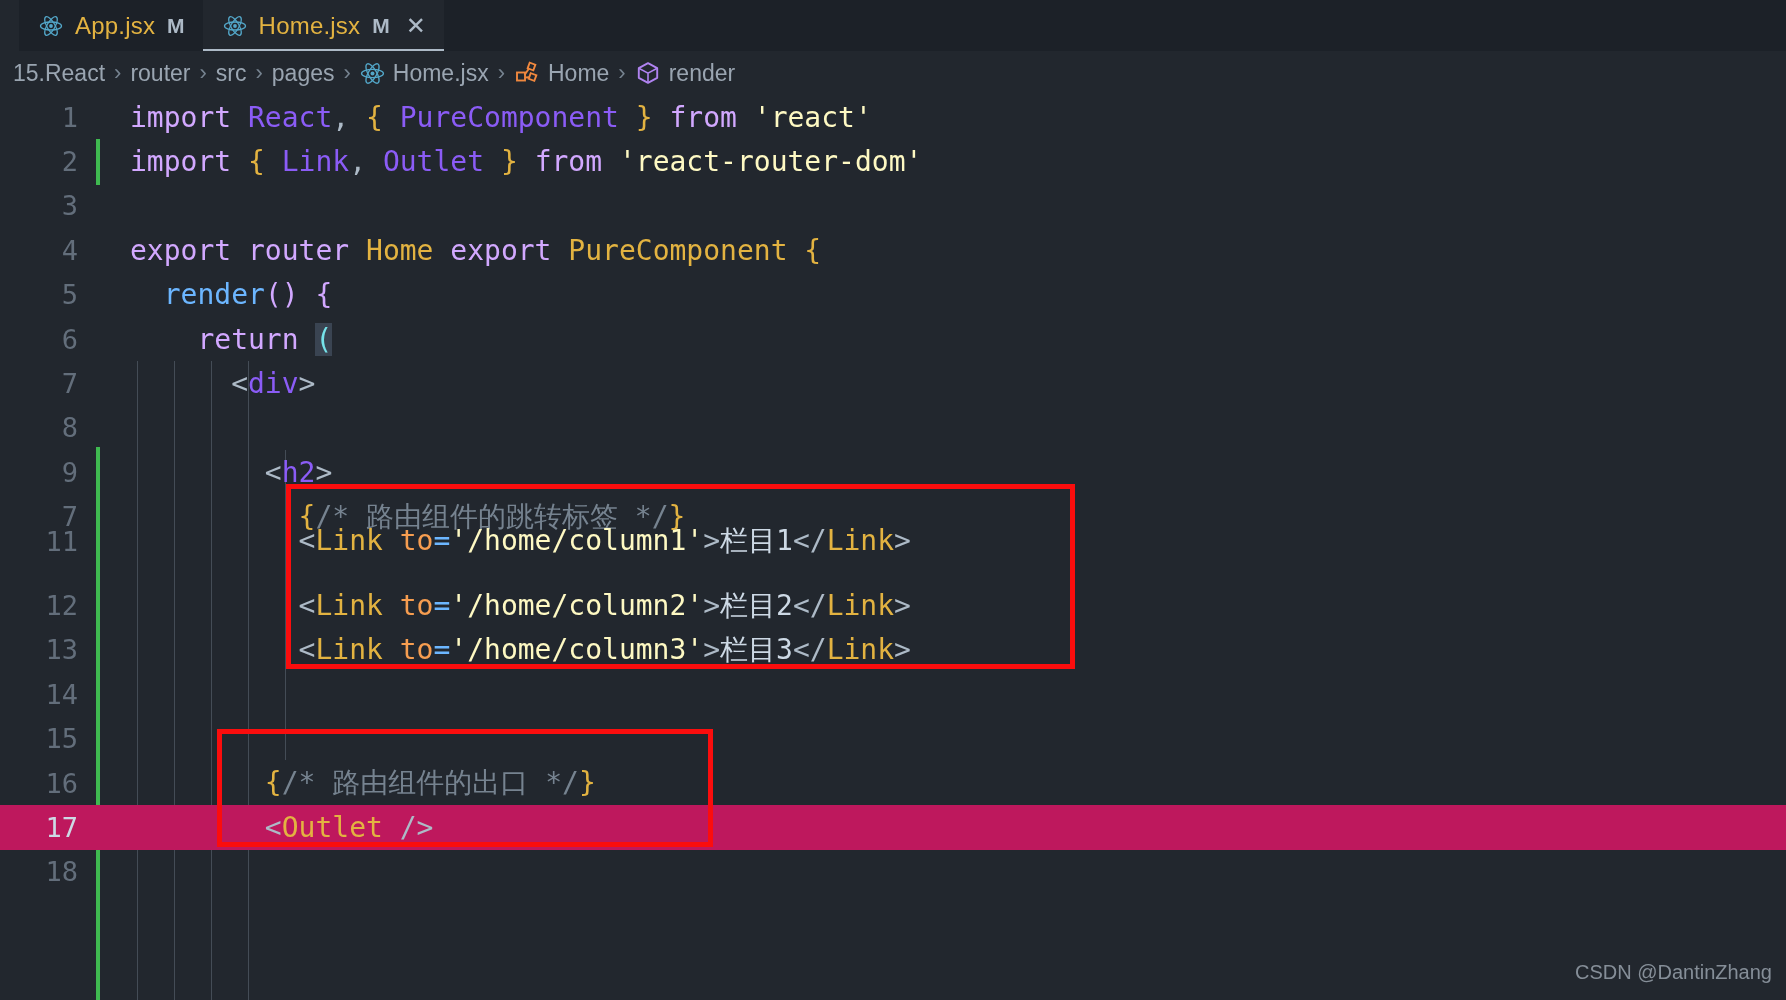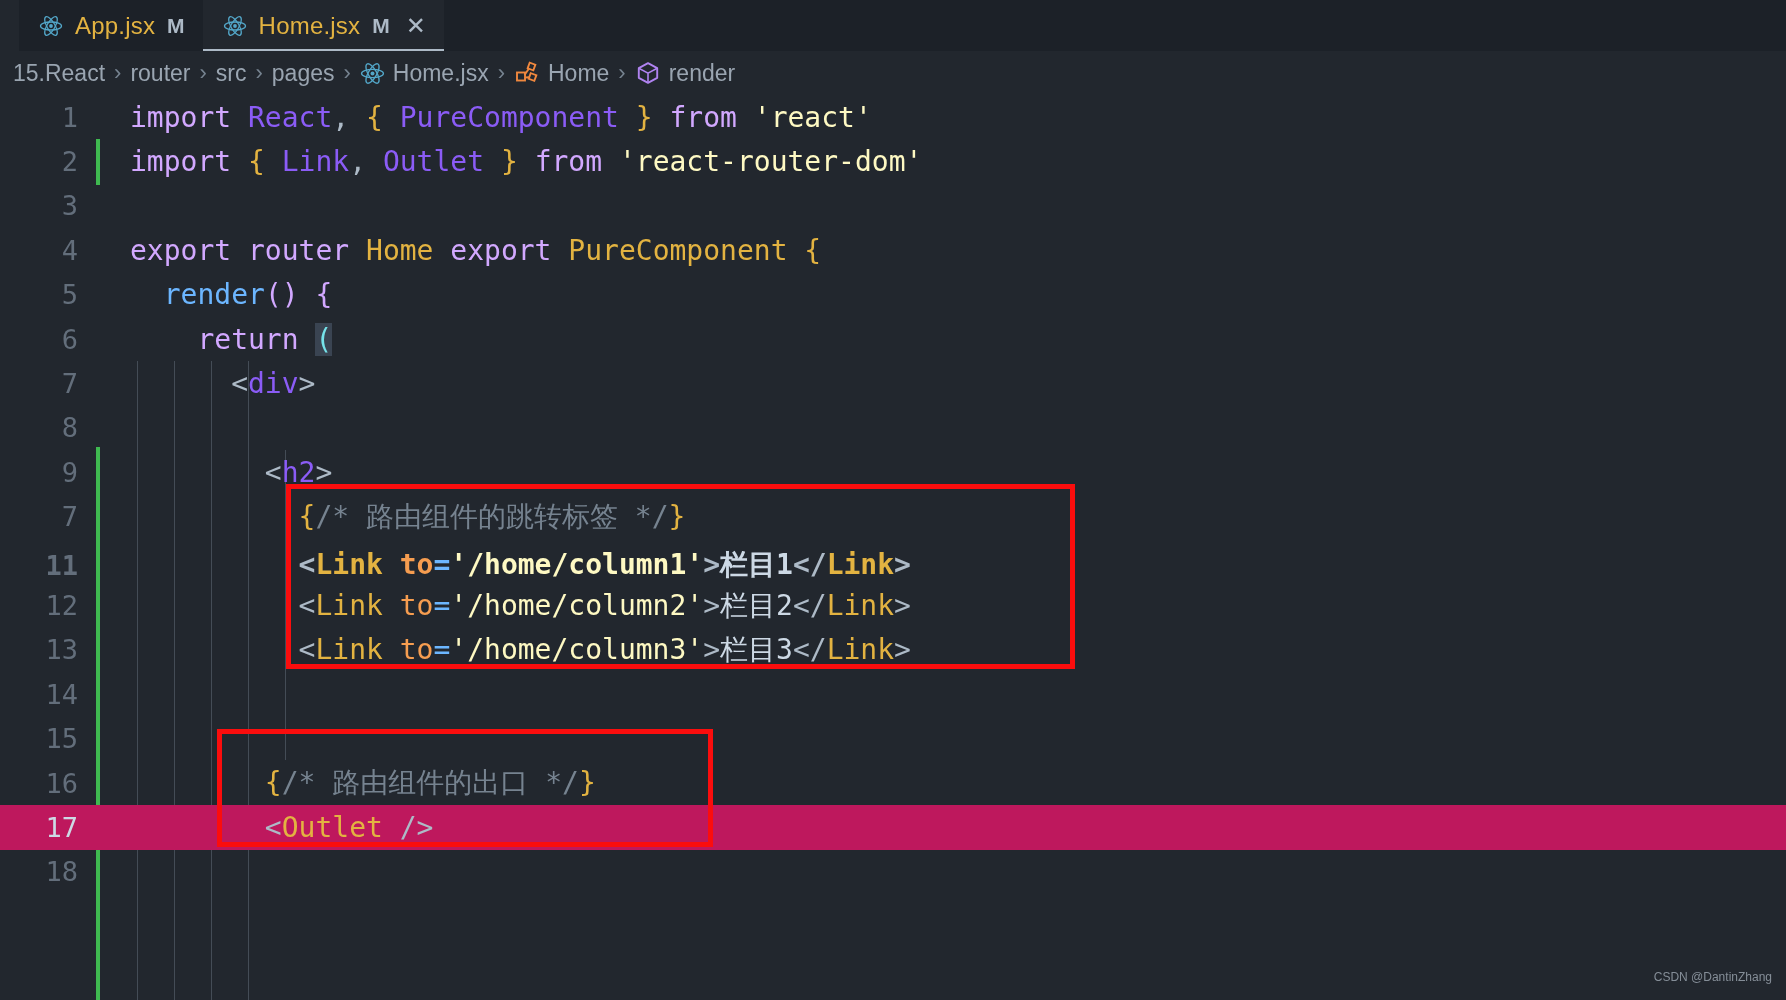--- a/index.html
+++ b/index.html
@@ -101,21 +101,21 @@
   }
 
   
   .redbox {
     position: absolute; border: 5px solid #fb0d0d; pointer-events: none;
   }
 
   
   #watermark {
     position: absolute; right: 14px; bottom: 16px;
-    color: #8b949e; font-size: 12px;
+    color: #8b949e; font-size: 20px;
     font-family: "Liberation Sans", sans-serif;
     opacity: .95;
   }
 </style>
 </head>
 <body>
 
 <div id="tabbar">
 
   <div class="tab inactive">
@@ -252,21 +252,21 @@
         <div class="ln">8</div>
       </div>
       <div class="row" style="top: 355.2px;">
         <div class="ln">9</div>
         <div class="code"><span class="pun">        </span><span class="pun">&lt;</span><span class="cls">h2</span><span class="pun">&gt;</span></div>
       </div>
       <div class="row" style="top: 399.6px;">
         <div class="ln">7</div>
         <div class="code"><span class="pun">          </span><span class="brc">{</span><span class="cmt">/* 路由组件的跳转标签 */</span><span class="brc">}</span></div>
       </div>
-      <div class="row" style="top: 448px; font-weight: bold;">
+      <div class="row" style="top: 424px;">
         <div class="ln">11</div>
         <div class="code"><span class="pun">          </span><span class="pun">&lt;</span><span class="ident">Link</span><span class="pun"> </span><span class="attr">to</span><span class="eq">=</span><span class="strg">'/home/column1'</span><span class="pun">&gt;</span><span class="txt">栏目1</span><span class="pun">&lt;/</span><span class="ident">Link</span><span class="pun">&gt;</span></div>
       </div>
       <div class="row" style="top: 488.4px;">
         <div class="ln">12</div>
         <div class="code"><span class="pun">          </span><span class="pun">&lt;</span><span class="ident">Link</span><span class="pun"> </span><span class="attr">to</span><span class="eq">=</span><span class="strg">'/home/column2'</span><span class="pun">&gt;</span><span class="txt">栏目2</span><span class="pun">&lt;/</span><span class="ident">Link</span><span class="pun">&gt;</span></div>
       </div>
       <div class="row" style="top: 532.8px;">
         <div class="ln">13</div>
         <div class="code"><span class="pun">          </span><span class="pun">&lt;</span><span class="ident">Link</span><span class="pun"> </span><span class="attr">to</span><span class="eq">=</span><span class="strg">'/home/column3'</span><span class="pun">&gt;</span><span class="txt">栏目3</span><span class="pun">&lt;/</span><span class="ident">Link</span><span class="pun">&gt;</span></div>

